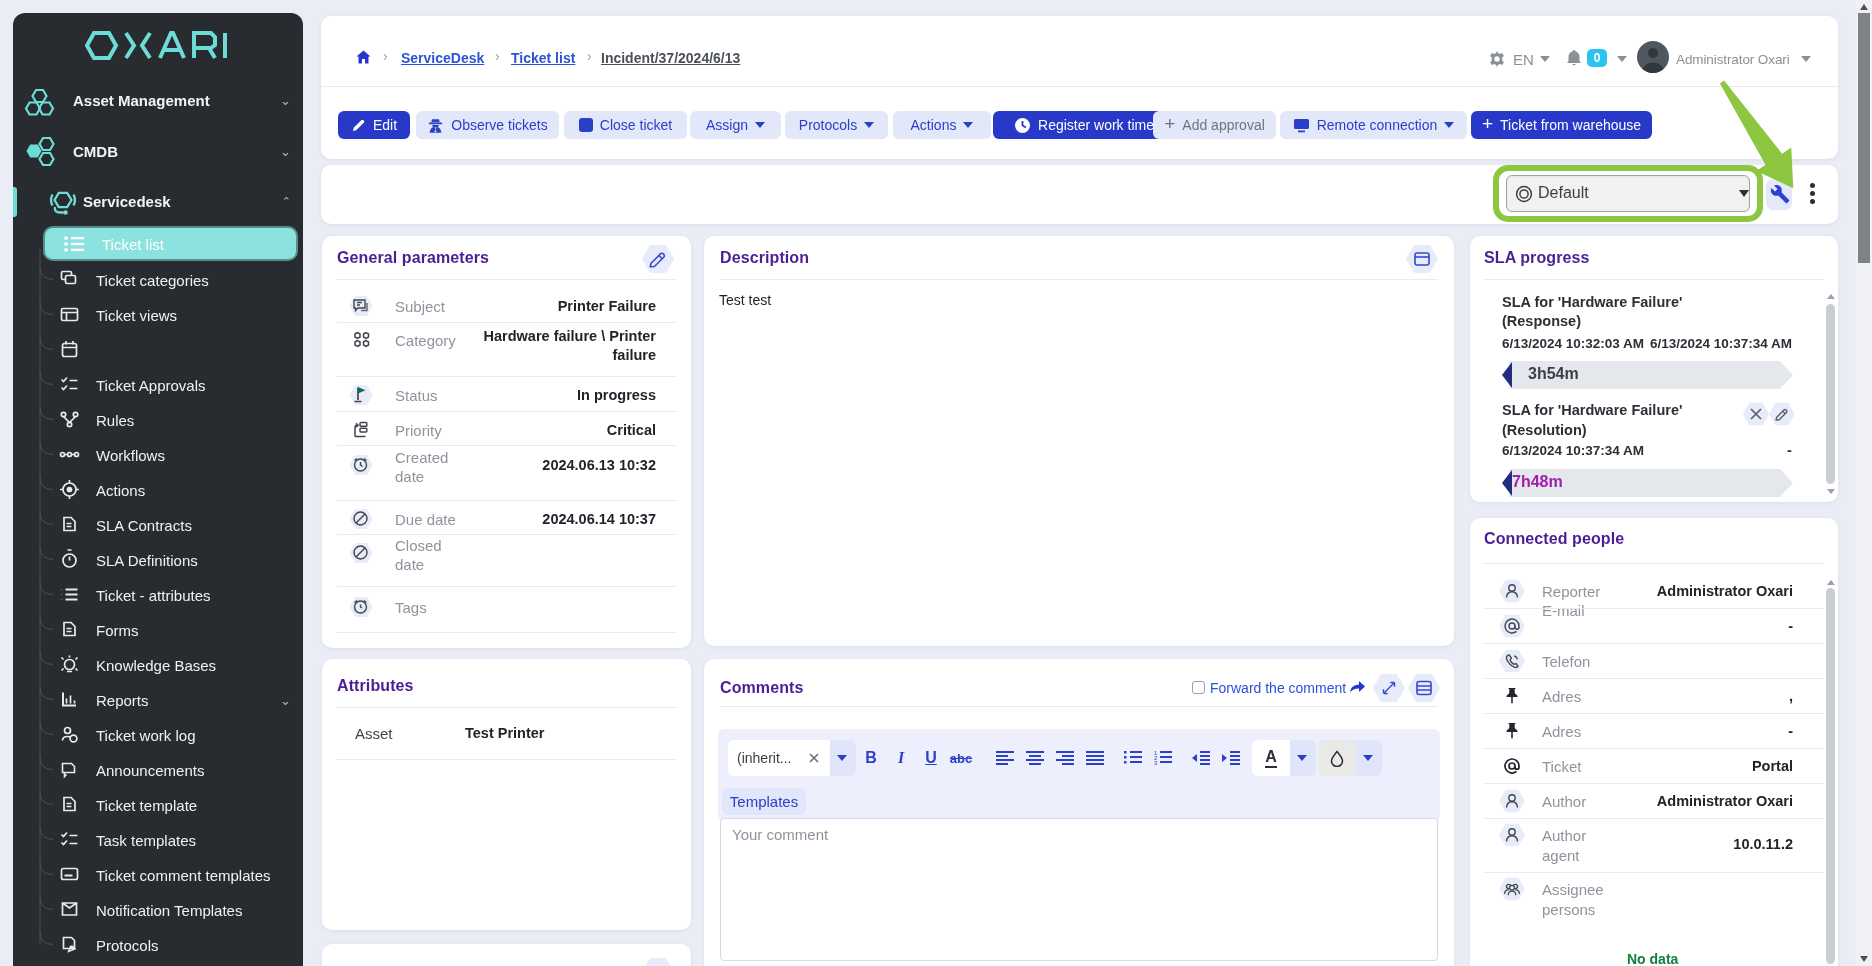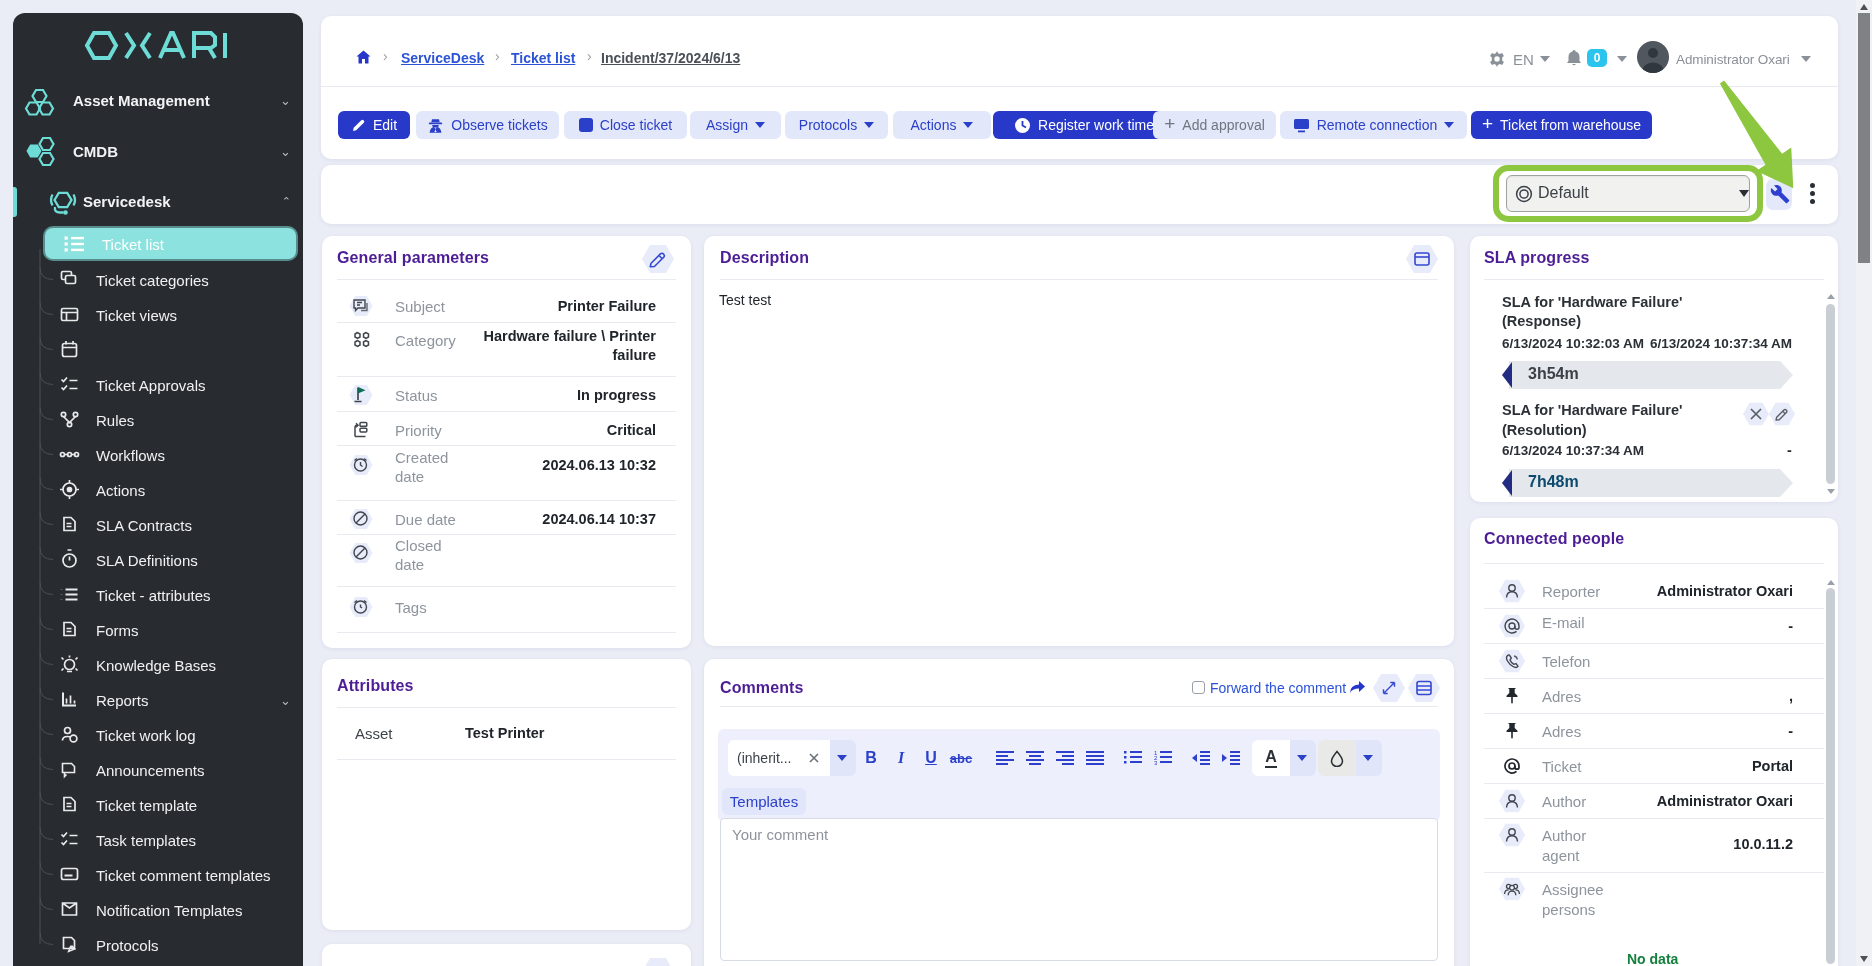--- a/index.html
+++ b/index.html
@@ -595,21 +595,21 @@
 <svg width="28" height="28" style="position:absolute;left:298px;top:164px;">
       <polygon points="27.0,14.0 20.5,25.3 7.5,25.3 1.0,14.0 7.5,2.7 20.5,2.7" fill="#e7ebfa"></polygon>
       <g stroke="#595f66" stroke-width="1.4" fill="none" stroke-linejoin="round">
         <path d="M 8 20 L 8.7 17.2 L 15.9 10 A 1.6 1.6 0 0 1 18.2 10 L 18.4 10.2 A 1.6 1.6 0 0 1 18.4 12.5 L 11.2 19.7 L 8 20 Z"></path>
         <path d="M 15 11.5 L 17 13.5"></path>
       </g>
     </svg>
 <div style="position:absolute;left:32px;top:233px;width:291px;height:28px;">
       <span style="position:absolute;left:7px;top:0;width:284px;height:28px;background:#e4e7eb;clip-path:polygon(0 0, 271px 0, 100% 50%, 271px 100%, 0 100%);"></span>
       <span style="position:absolute;left:0;top:1px;width:10px;height:26px;background:#222c83;clip-path:polygon(100% 0, 0 50%, 100% 100%);"></span>
-      <span style="position:absolute;left:26px;top:4px;font-size:16px;font-weight:700;color:#0c4a6e;">7h48m</span>
+      <span style="position:absolute;left:10px;top:4px;font-size:16px;font-weight:700;color:#a21caf;">7h48m</span>
     </div>
 <div style="position:absolute;left:355px;top:58px;width:11px;height:200px;">
       <span style="position:absolute;left:2px;top:0;width:0;height:0;border-left:4px solid transparent;border-right:4px solid transparent;border-bottom:5px solid #9aa0a8;"></span>
       <span style="position:absolute;left:1px;top:10px;width:9px;height:180px;background:#c9ced4;border-radius:5px;"></span>
       <span style="position:absolute;left:2px;bottom:0;width:0;height:0;border-left:4px solid transparent;border-right:4px solid transparent;border-top:5px solid #9aa0a8;"></span>
     </div>
 </div>
 <div class="card" style="left:1470px; top:518px; width:368px; height:540px;">
 <div class="ctitle" style="left:14px;top:12px;">Connected people</div>
 <div class="divider" style="left:14px;top:45px;width:340px;"></div>
@@ -622,21 +622,21 @@
     </svg>
 <div class="cplab" style="left:72px;top:65px;">Reporter</div>
 <div class="cpval" style="right:45px;top:65px;">Administrator Oxari</div>
 <svg width="26" height="26" style="position:absolute;left:29px;top:95px;">
       <polygon points="26.0,13.0 19.5,24.3 6.5,24.3 0.0,13.0 6.5,1.7 19.5,1.7" fill="#e7ebfa"></polygon>
       <g stroke="#40464e" stroke-width="1.4" fill="none">
         <circle cx="13" cy="13" r="3"></circle>
         <path d="M 16 13 v 1.2 a2 2 0 0 0 4 0 v -1.2 a7 7 0 1 0 -2.5 5.4"></path>
       </g>
     </svg>
-<div class="cplab" style="left:72px;top:96px;">E-mail</div>
+<div class="cplab" style="left:72px;top:84px;">E-mail</div>
 <div class="cpval" style="right:45px;top:100px;">-</div>
 <svg width="26" height="26" style="position:absolute;left:29px;top:130px;">
       <polygon points="26.0,13.0 19.5,24.3 6.5,24.3 0.0,13.0 6.5,1.7 19.5,1.7" fill="#e7ebfa"></polygon>
       <g stroke="#40464e" stroke-width="1.4" fill="none">
         <path d="M 8.5 7.5 Q 6.5 9.5 8.5 13 Q 10.5 16.5 14 18.5 Q 17.5 20.5 19 18.2 L 17 15.5 L 15 16.3 Q 12 14.5 11 12 L 12.3 10 L 10.4 7.2 Q 9.3 6.8 8.5 7.5 Z"></path>
         <path d="M 15 8 Q 18 8.5 18.3 11.5" opacity="0.85"></path>
       </g>
     </svg>
 <div class="cplab" style="left:72px;top:135px;">Telefon</div>
 <svg width="26" height="26" style="position:absolute;left:29px;top:165px;">

